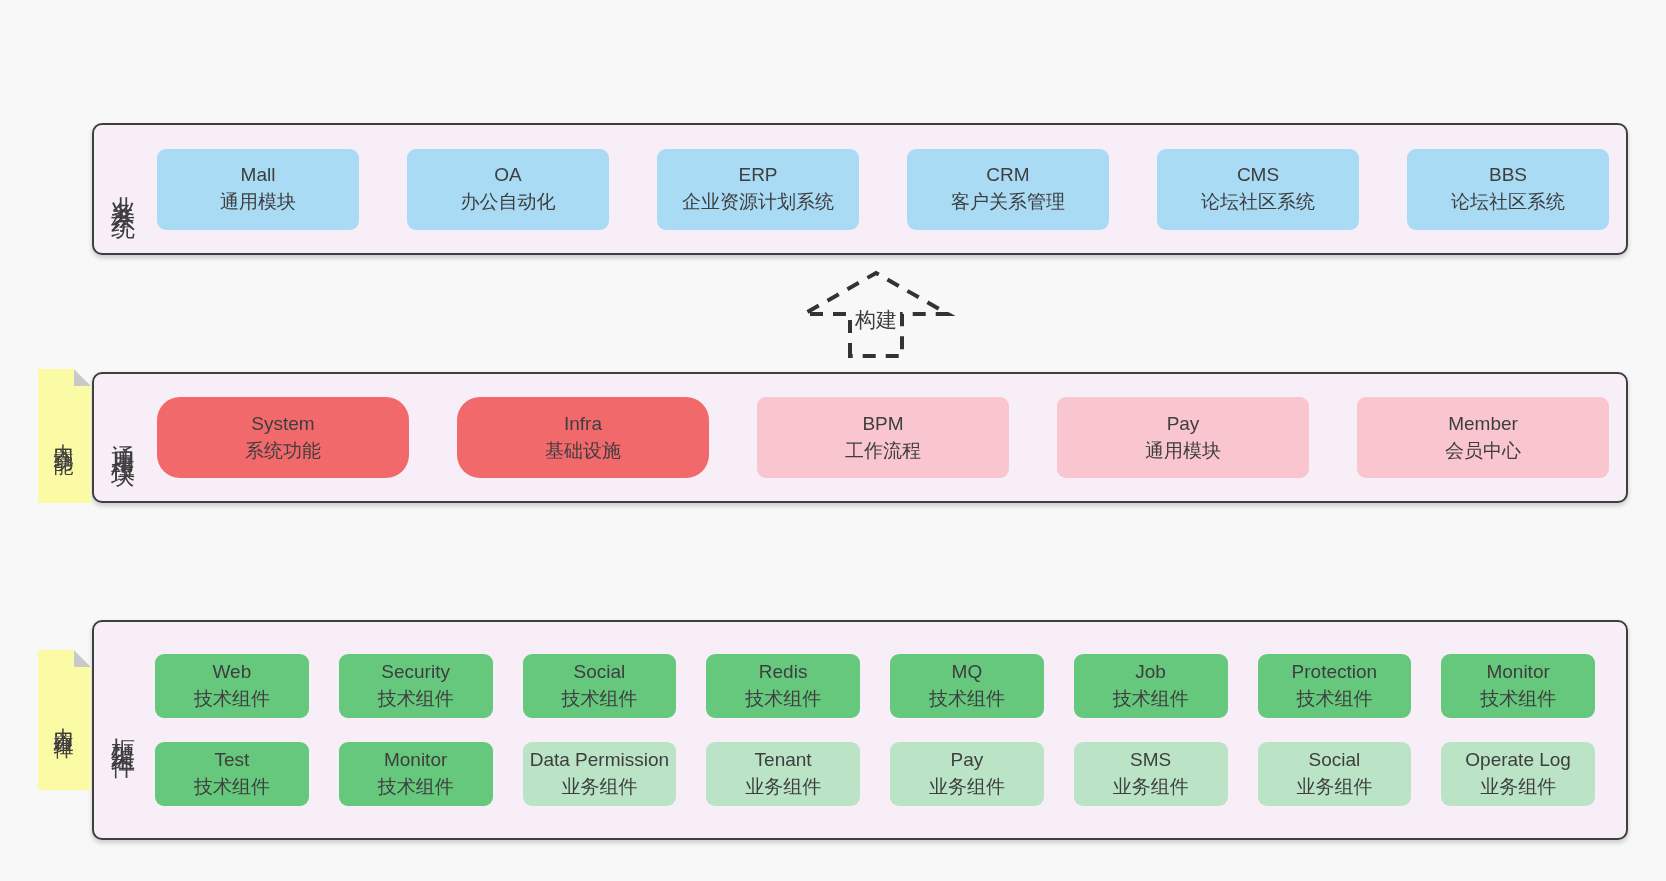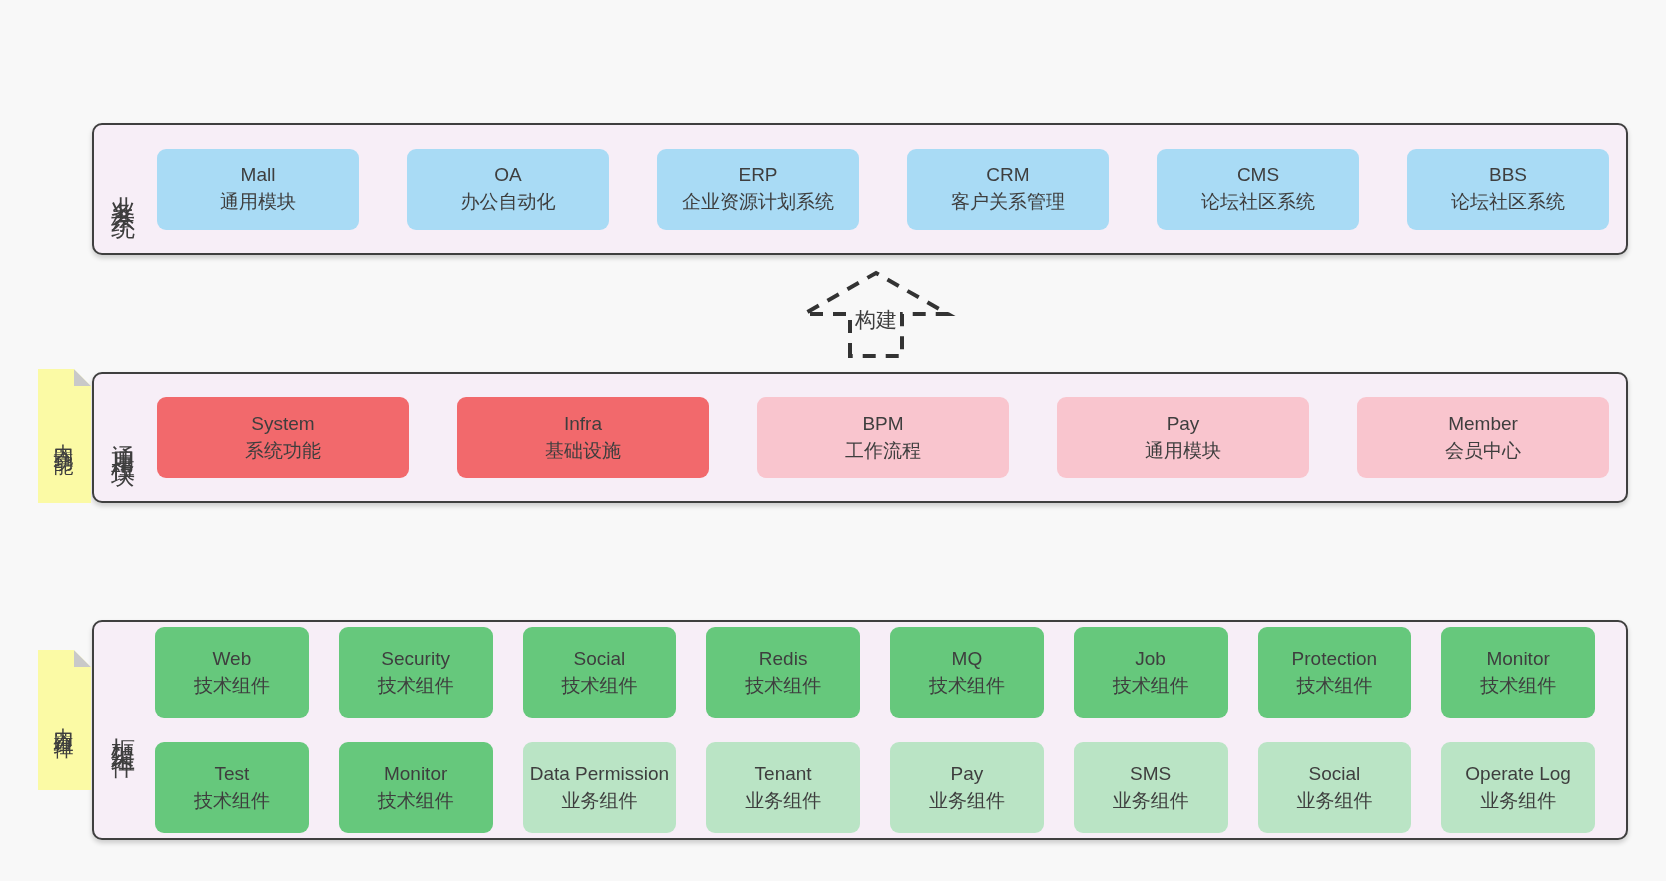--- a/index.html
+++ b/index.html
@@ -33,23 +33,23 @@
   .sec-top .rows,.sec-mid .rows{left:63px;right:17px;}
   .sec-bot .rows{left:61px;right:31px;gap:24px;}
   .row{display:flex;}
   .sec-top .row,.sec-mid .row{gap:48px;}
   .sec-bot .row{gap:30px;}
   .box{
     flex:1;height:81px;border-radius:9px;box-sizing:border-box;
     display:flex;flex-direction:column;justify-content:center;align-items:center;
     text-align:center;font-size:19px;line-height:1.40;padding:0 6px;
   }
-  .sec-bot .box{height:91px;}
+  .sec-bot .box{height:64px;}
   .blue{background:var(--blue,#a9dbf5);}
-  .red{background:var(--red,#f2696c);}
+  .red{background:var(--red,#f2696c);border-radius:23px;}
   .pink{background:var(--pink,#f9c5ce);}
   .green{background:var(--green,#66c87c);}
   .green-light{background:var(--green-light,#bae4c5);}
   .note{
     position:absolute;width:53px;z-index:2;
     background:var(--note-yellow,#fbfaa5);
     clip-path:polygon(0 0,calc(100% - 17px) 0,100% 17px,100% 100%,0 100%);
     display:flex;align-items:center;justify-content:center;
     filter:drop-shadow(1px 2px 1.5px rgba(0,0,0,.28));
   }

